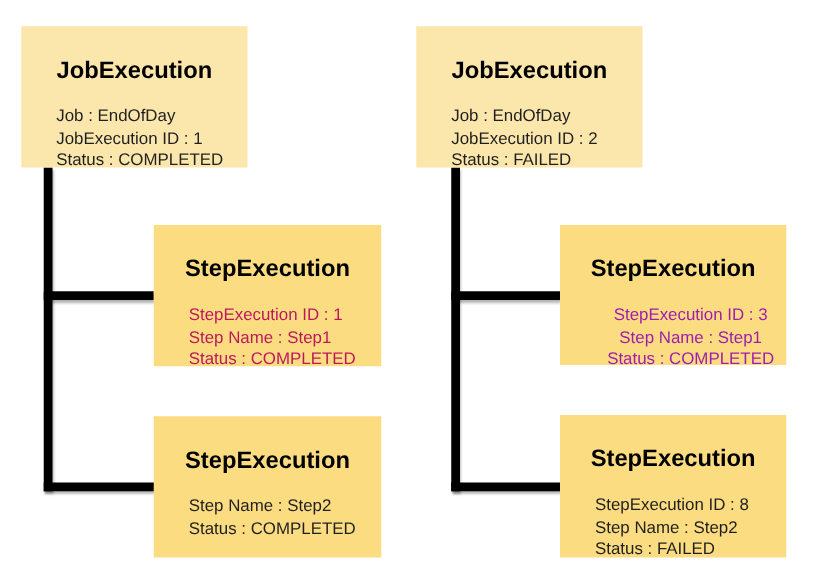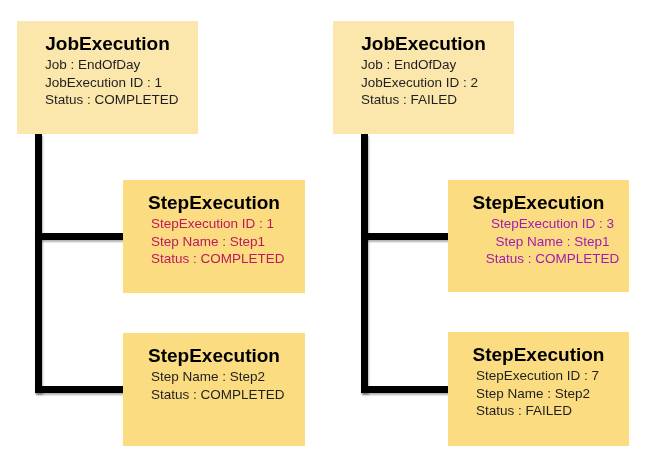--- a/index.html
+++ b/index.html
@@ -13,28 +13,29 @@
     height: 465px;
     background: #ffffff;
     font-family: "Liberation Sans", sans-serif;
     overflow: hidden;
   }
   .node {
     position: absolute;
     box-sizing: border-box;
   }
   .node-title {
-    margin-top: 11px;
+    margin-top: 24px;
     font-size: 19px;
     font-weight: 700;
     text-align: center;
     color: #000000;
     line-height: 24px;
   }
   .node-body {
+    margin-top: 15px;
     padding-left: 28px;
     font-size: 13.5px;
     line-height: 17.5px;
     color: #1f1f1f;
     white-space: nowrap;
   }
   .connector {
     position: absolute;
     background: #000000;
     box-shadow: 1px 2px 2px rgba(0,0,0,0.30);
@@ -107,19 +108,19 @@
     <div class="node-body" style="color: #a21caf; text-align: center;">
       <div>StepExecution ID : 3</div>
       <div>Step Name : Step1</div>
       <div>Status : COMPLETED</div>
     </div>
   </div>
 
   <div class="node step step-4" style="background: rgb(251, 220, 128);">
     <div class="node-title" style="color: rgb(0, 0, 0);">StepExecution</div>
     <div class="node-body" style="color: rgb(31, 31, 31);">
-      <div>StepExecution ID : 7</div>
+      <div>StepExecution ID : 8</div>
       <div>Step Name : Step2</div>
       <div>Status : FAILED</div>
     </div>
   </div>
 
 </div>
 
 </body></html>

